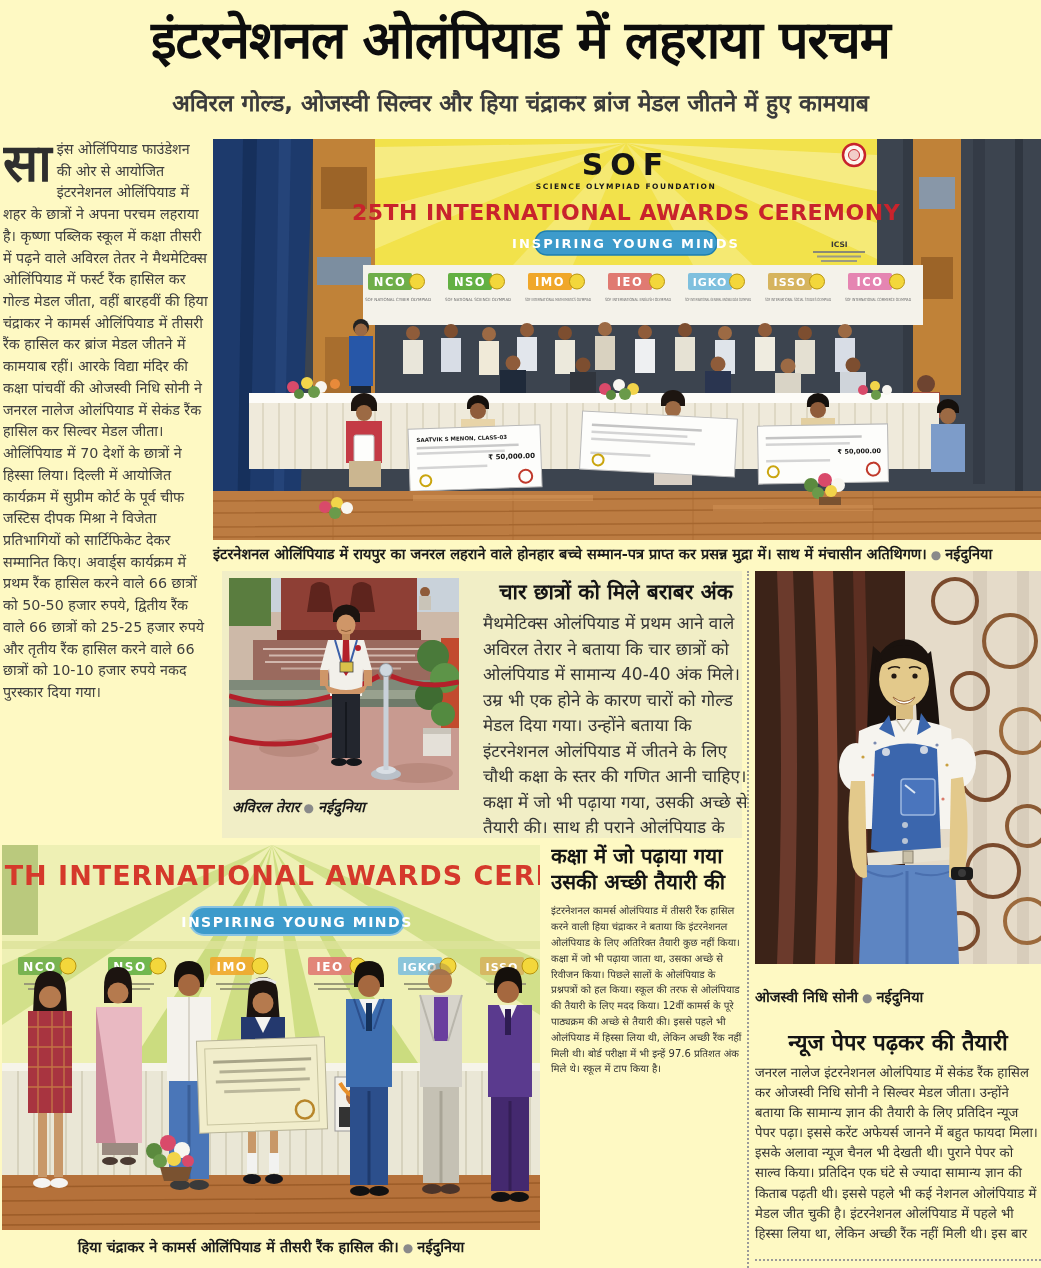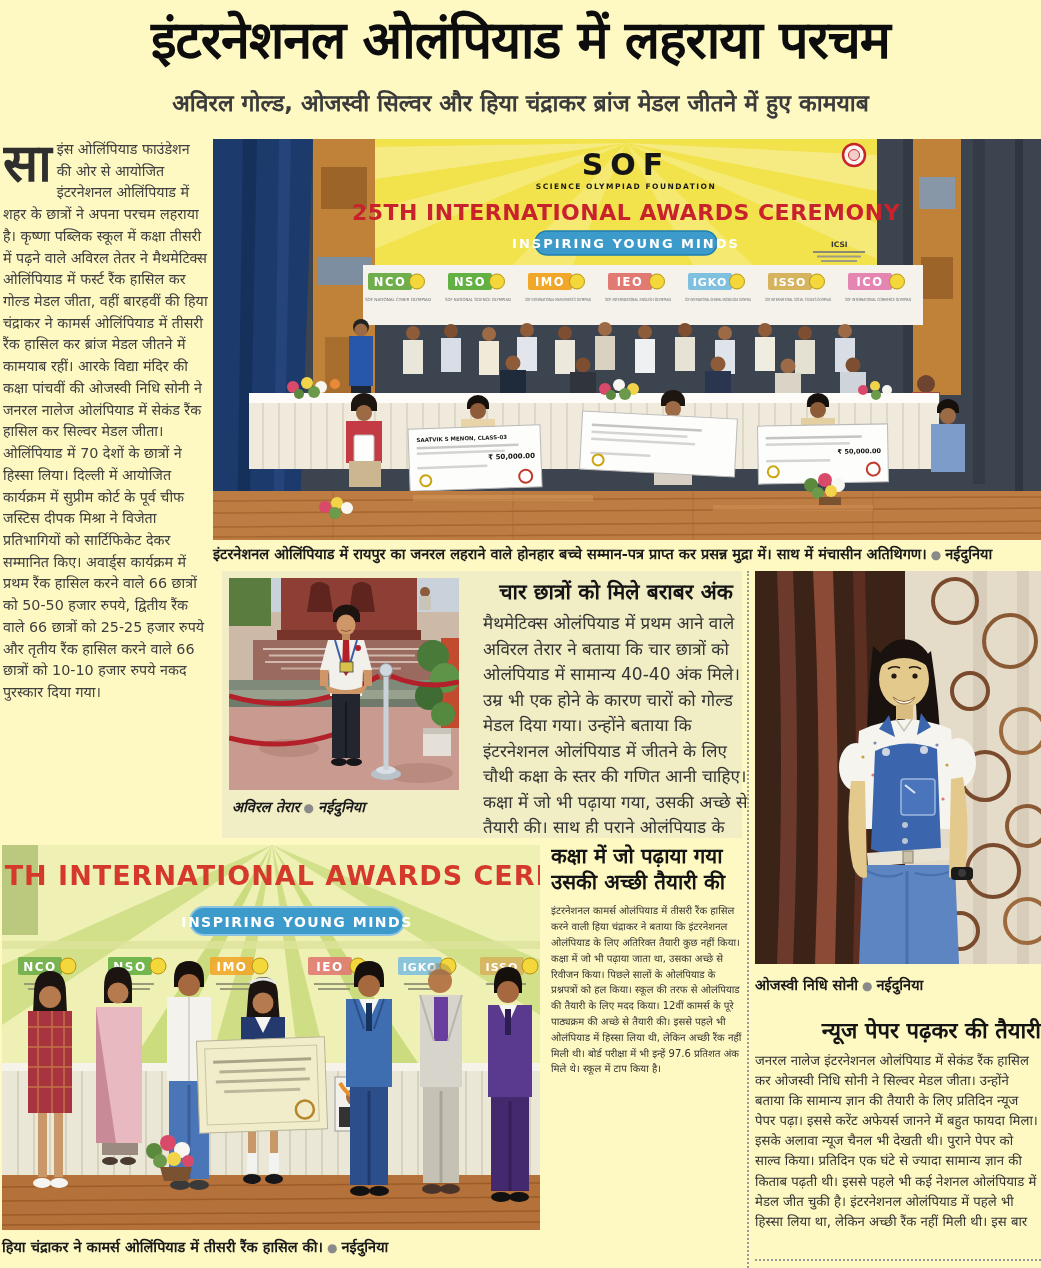--- a/index.html
+++ b/index.html
@@ -28,26 +28,26 @@
   .boy-caption{position:absolute;left:10px;top:227px;font-style:italic;}
   .eq-article{position:absolute;left:261px;top:4px;width:266px;height:258px;overflow:hidden;}
   .eq-headline{font-size:21px;font-weight:800;text-align:center;color:#141414;margin:2px 0 6px;}
   .eq-body{font-size:17px;line-height:1.5;color:#333;}
 
   .divider-v{position:absolute;left:747px;top:571px;height:697px;border-left:2px dotted #9a9a9a;}
   .divider-h{position:absolute;left:755px;top:1259px;width:286px;border-top:2px dotted #9a9a9a;}
 
   .right-col{position:absolute;left:755px;top:571px;width:286px;}
   .girl-photo{width:286px;height:393px;}
-  .girl-caption{margin-top:12px;}
-  .news-headline{margin-top:20px;text-align:right;font-size:22px;font-weight:800;color:#141414;}
+  .girl-caption{margin-top:24px;}
+  .news-headline{margin-top:20px;text-align:center;font-size:22px;font-weight:800;color:#141414;}
   .news-body{margin-top:7px;font-size:13.2px;line-height:1.52;color:#333;height:180px;overflow:hidden;}
 
   .bottom-photo{position:absolute;left:2px;top:845px;width:538px;height:385px;}
-  .bottom-caption{position:absolute;left:2px;top:1238px;width:538px;}
+  .bottom-caption{position:absolute;left:2px;top:1238px;width:538px;text-align:center;}
 
   .mid-col{position:absolute;left:551px;top:813px;width:191px;height:423px;overflow:hidden;margin-top:30px;}
   .mid-headline{font-size:20.5px;font-weight:800;line-height:1.28;color:#141414;}
   .mid-body{margin-top:8px;font-size:10px;line-height:1.58;color:#333;}
 </style>
 </head>
 <body>
 
 <div id="page">
 

